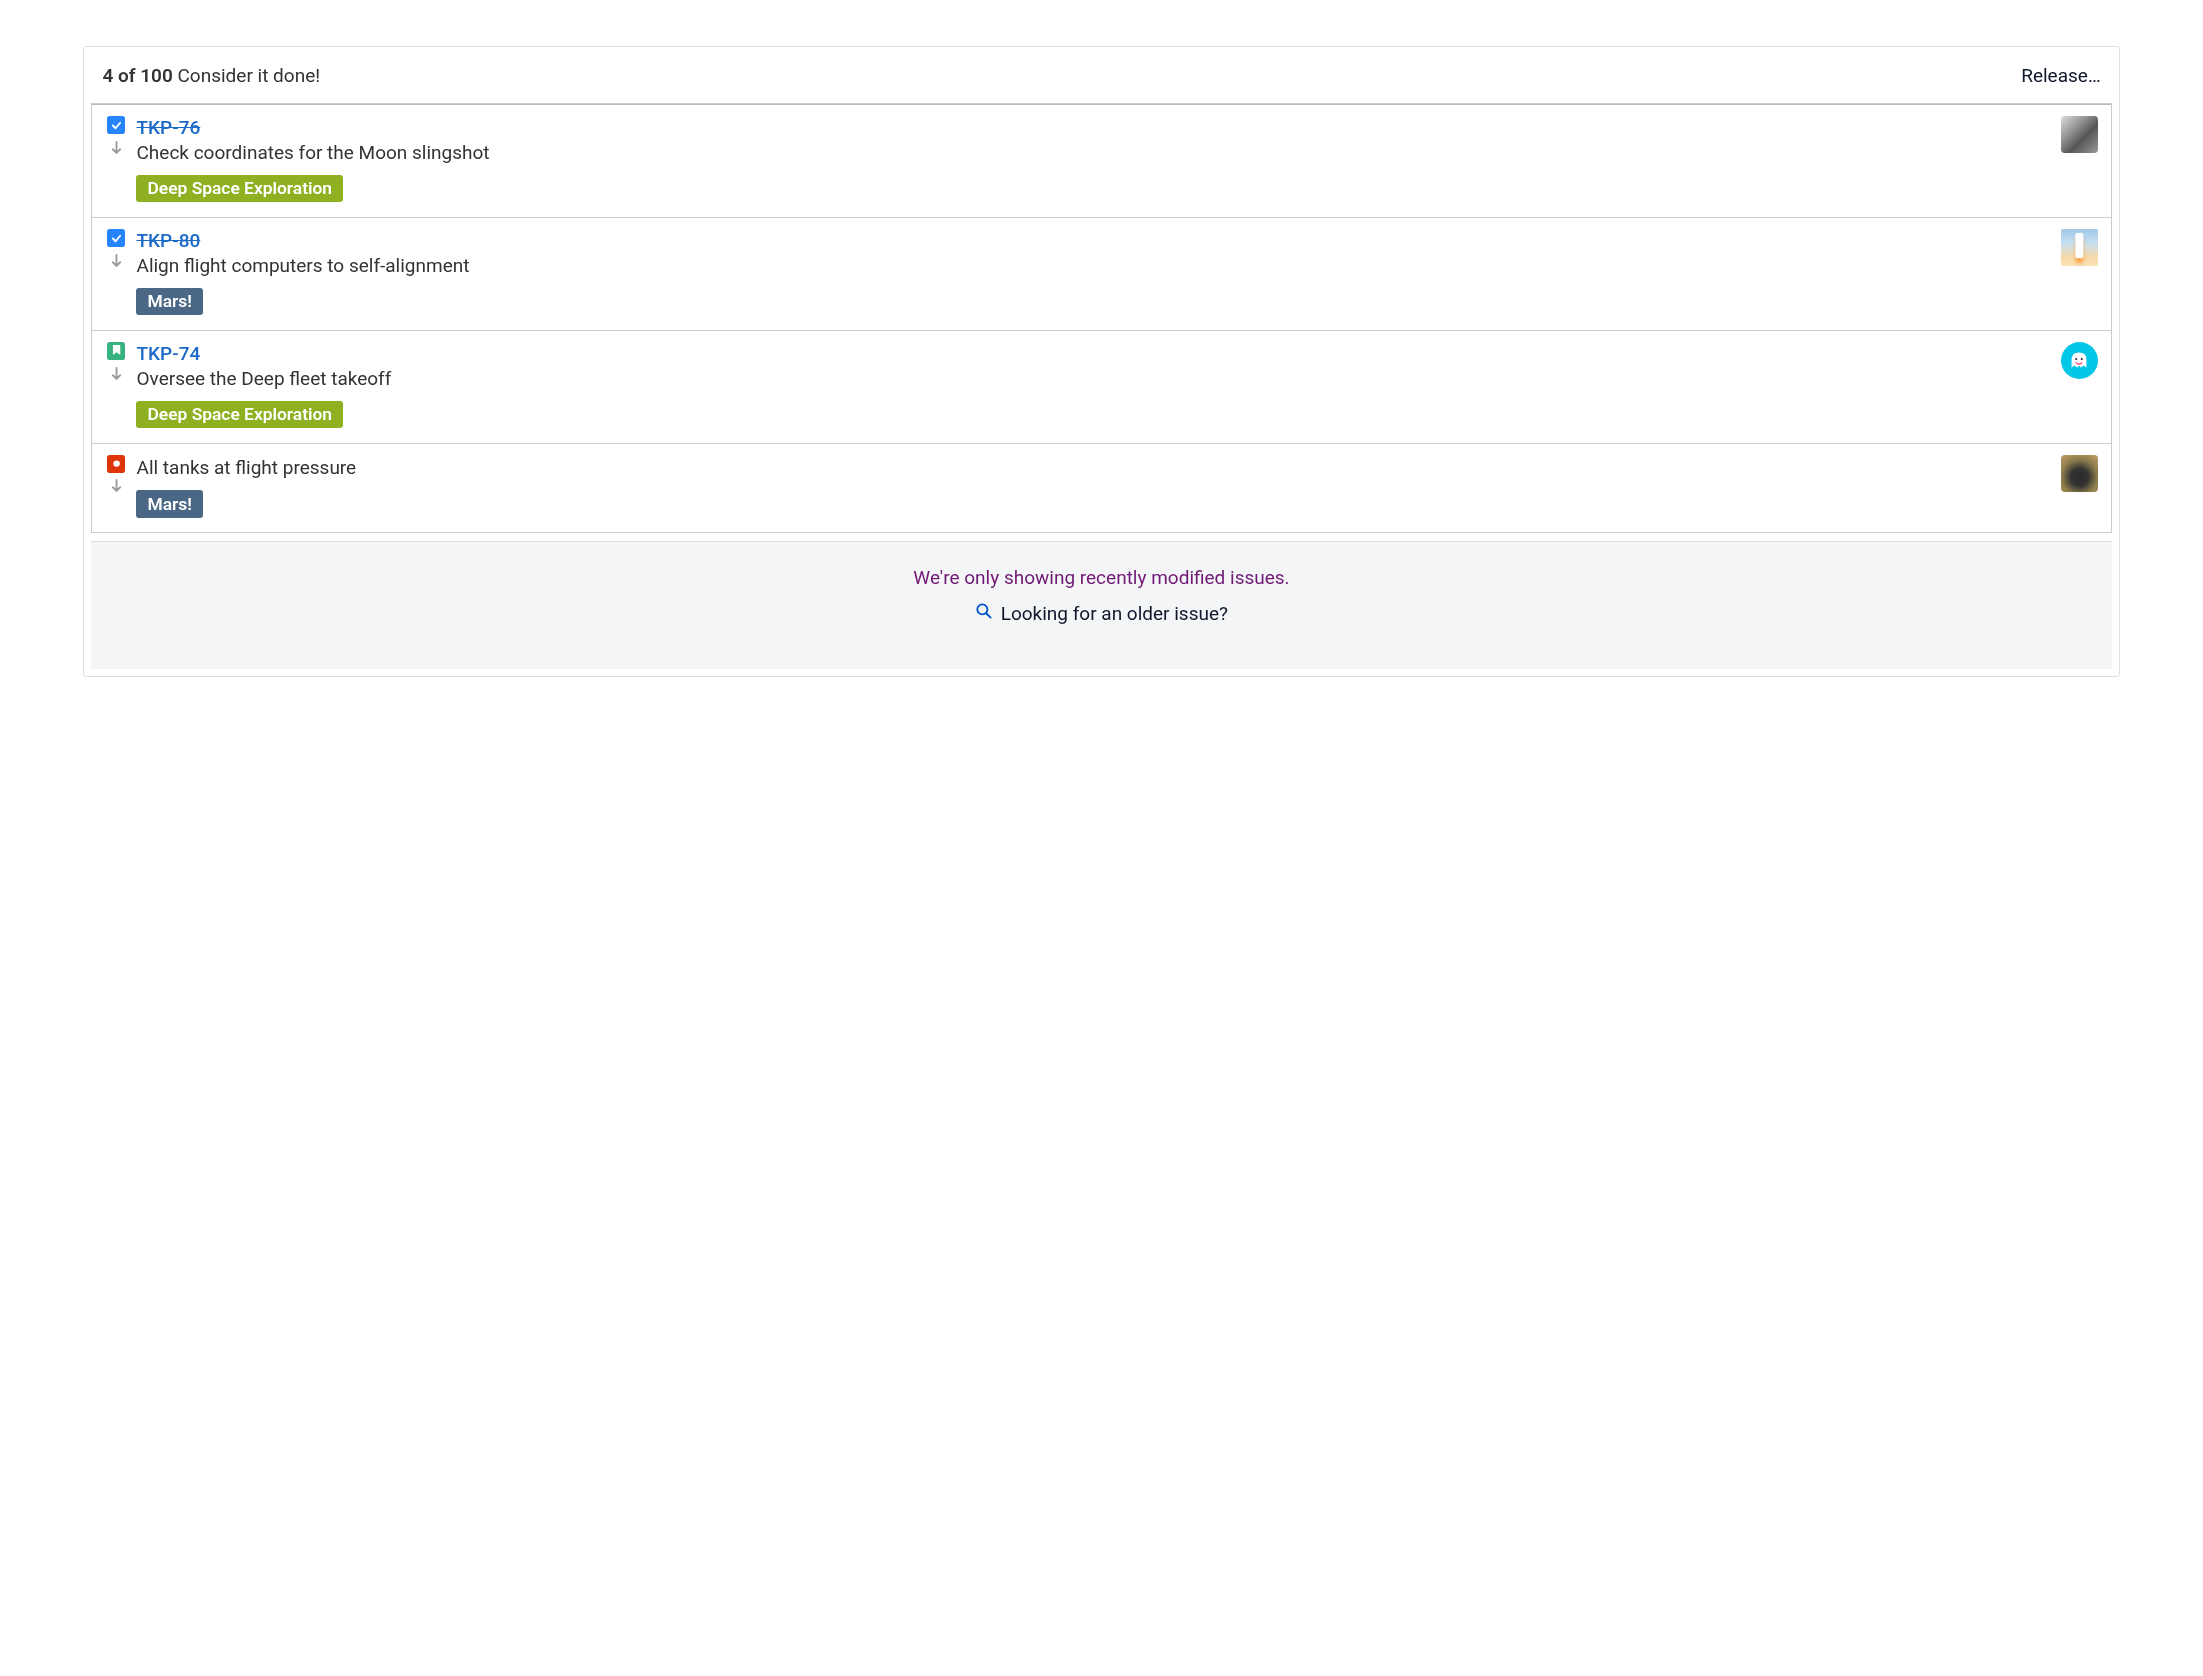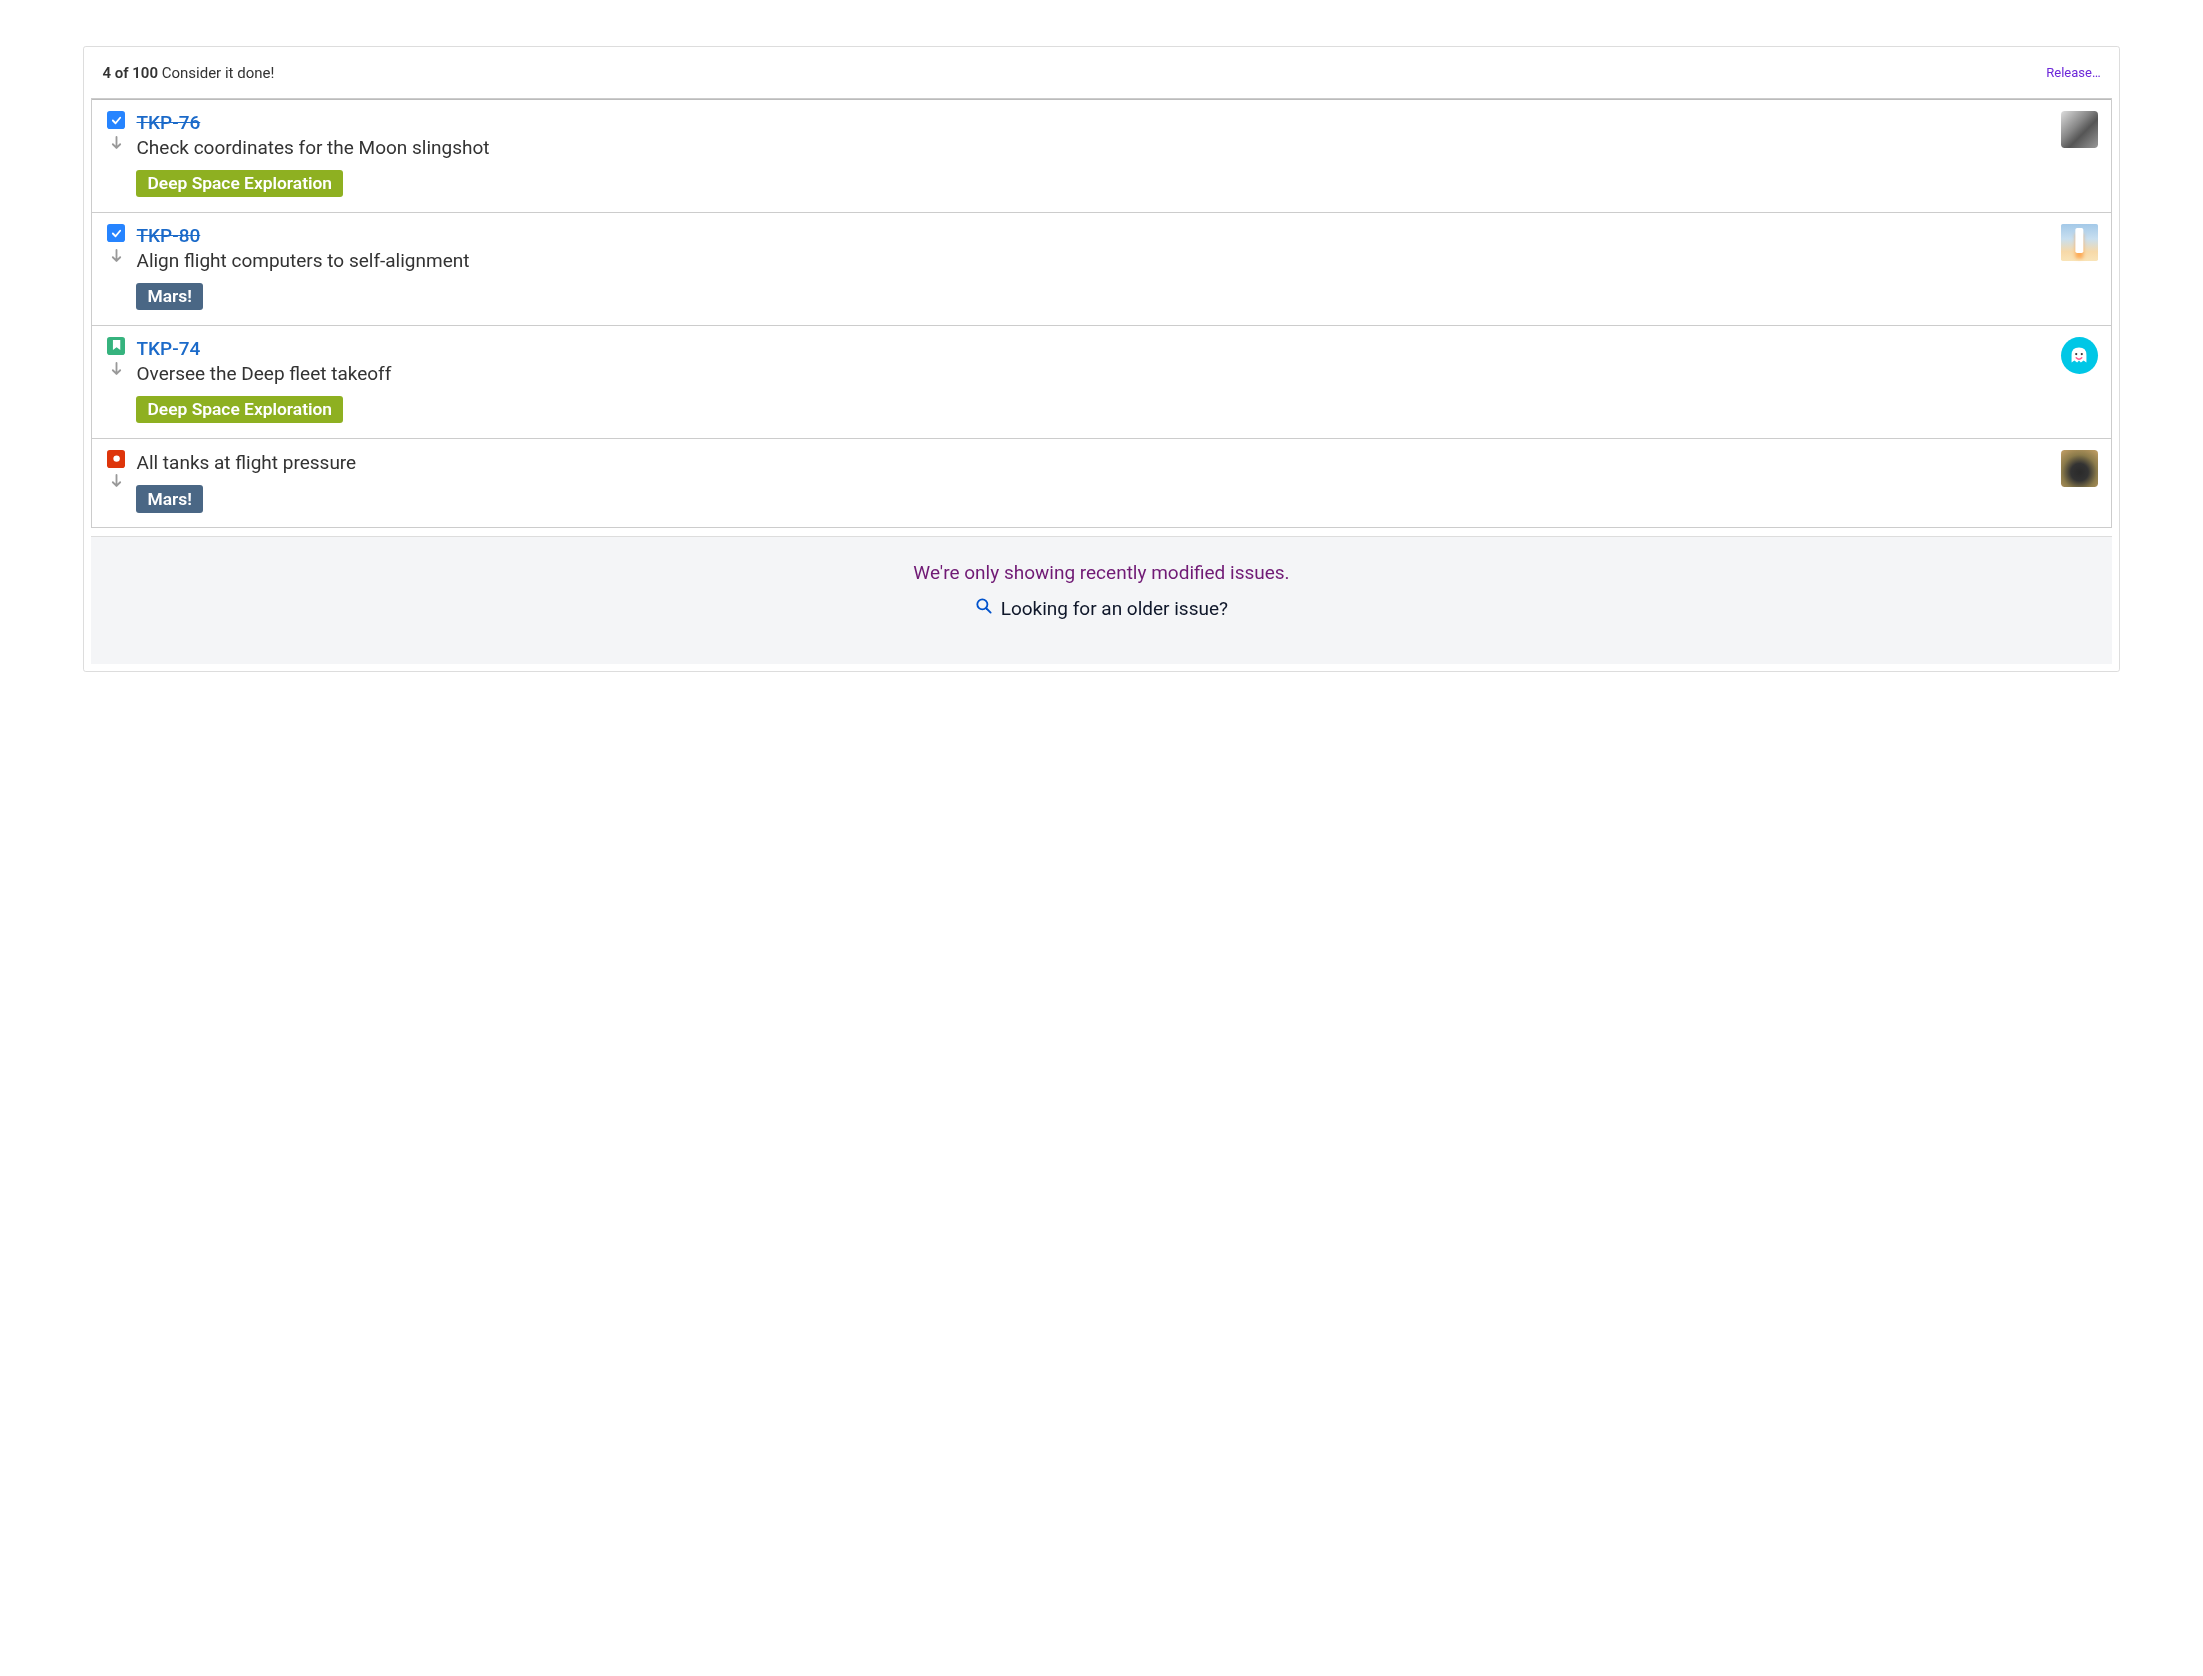--- a/index.html
+++ b/index.html
@@ -17,29 +17,29 @@
       border-radius: 2.8px;
       background: #fff;
     }
     .panel-header {
       display: flex;
       justify-content: space-between;
       align-items: center;
       padding: 16.5px 18.4px;
     }
     .panel-header-left {
-      font-size: 15px;
+      font-size: 19px;
       color: #333;
     }
     .panel-header-left b {
       font-weight: 600;
     }
     .panel-header-right {
-      font-size: 13px;
-      color: #6d28d9;
+      font-size: 19px;
+      color: #0f172a;
       cursor: pointer;
     }
     .issues-wrap {
       border: 0.9px solid #ccc;
       margin: 0 7.3px 7.3px 7.3px;
       background: #4d7c0f;
     }
     .issue {
       display: flex;
       align-items: flex-start;

